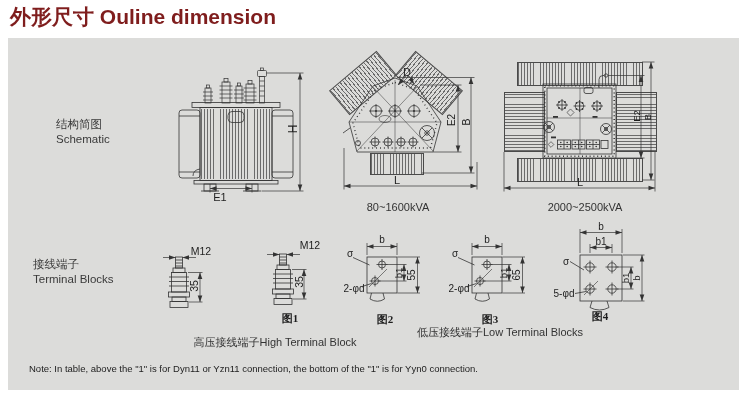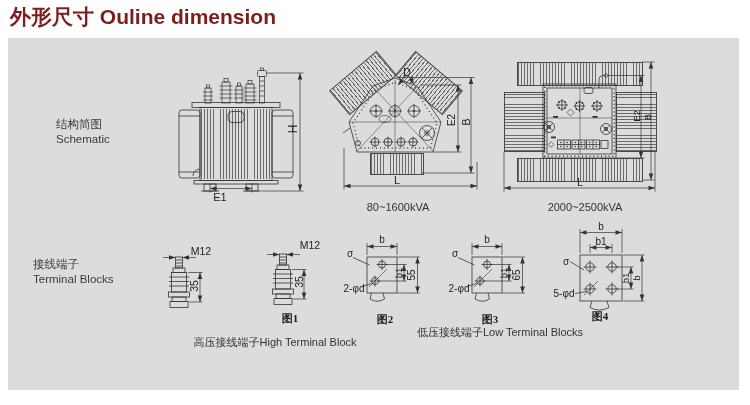--- a/index.html
+++ b/index.html
@@ -356,13 +356,14 @@
 <span class="dim rot fs95" style="left:626px;top:278px;">b1</span>
 <span class="dim rot fs95" style="left:637px;top:278px;">b</span>
 <span class="dim figcap" style="left:600px;top:316px;">图4</span>
 
 <div class="abs cap" style="left:398px;top:207px;text-align:right;">80~1600kVA</div>
 <div class="abs cap" style="left:585px;top:207px;">2000~2500kVA</div>
 <div class="abs cap" style="left:275px;top:342px;">高压接线端子High Terminal Block</div>
 <div class="abs cap" style="left:500px;top:332px;">低压接线端子Low Terminal Blocks</div>
 
 <div class="abs" style="left:29px;top:363px;">
+  <div class="note-en">Note: In table, above the "1" is for Dyn11 or Yzn11 connection, the bottom of the "1" is for Yyn0 connection.</div>
 </div>
 
 </body></html>

